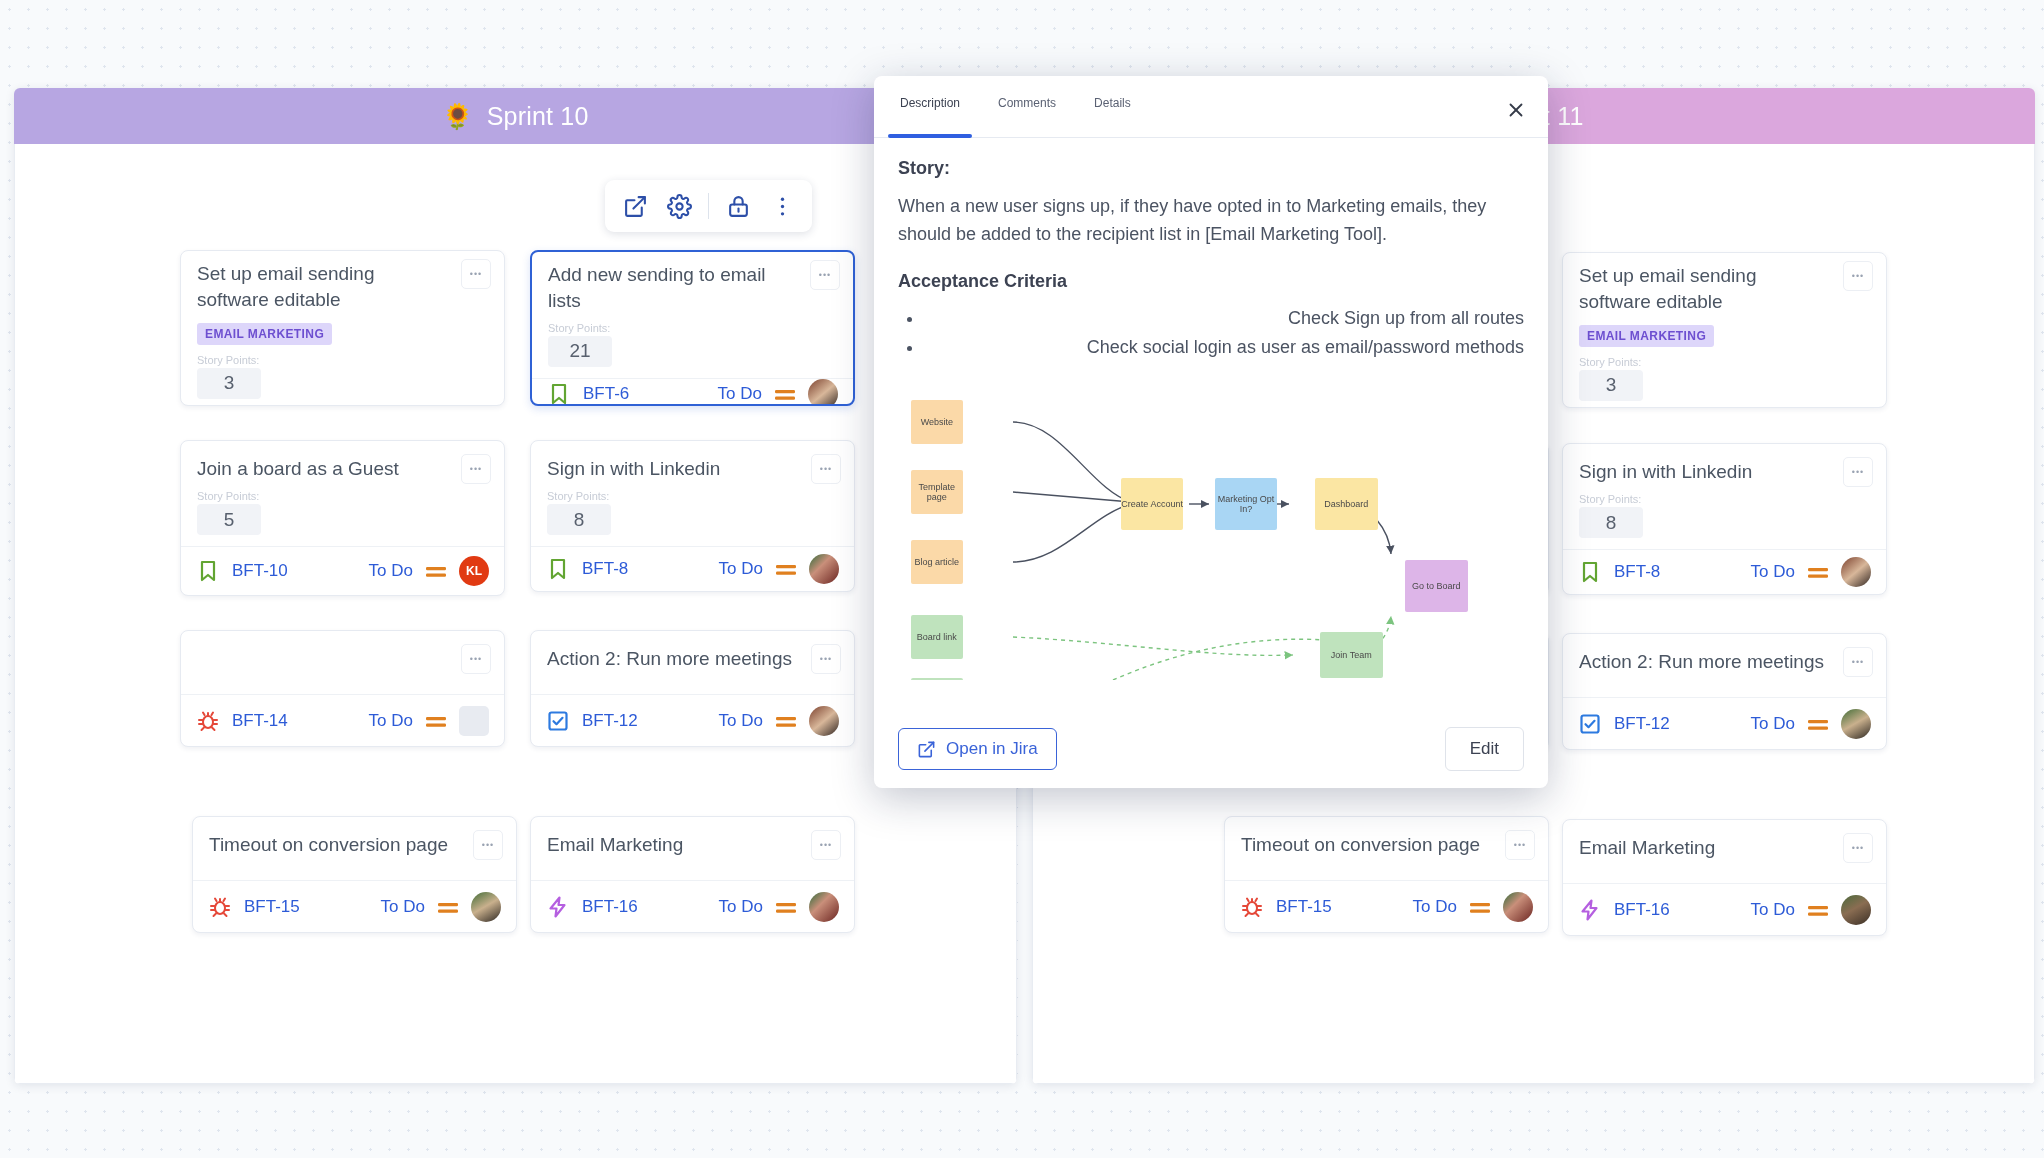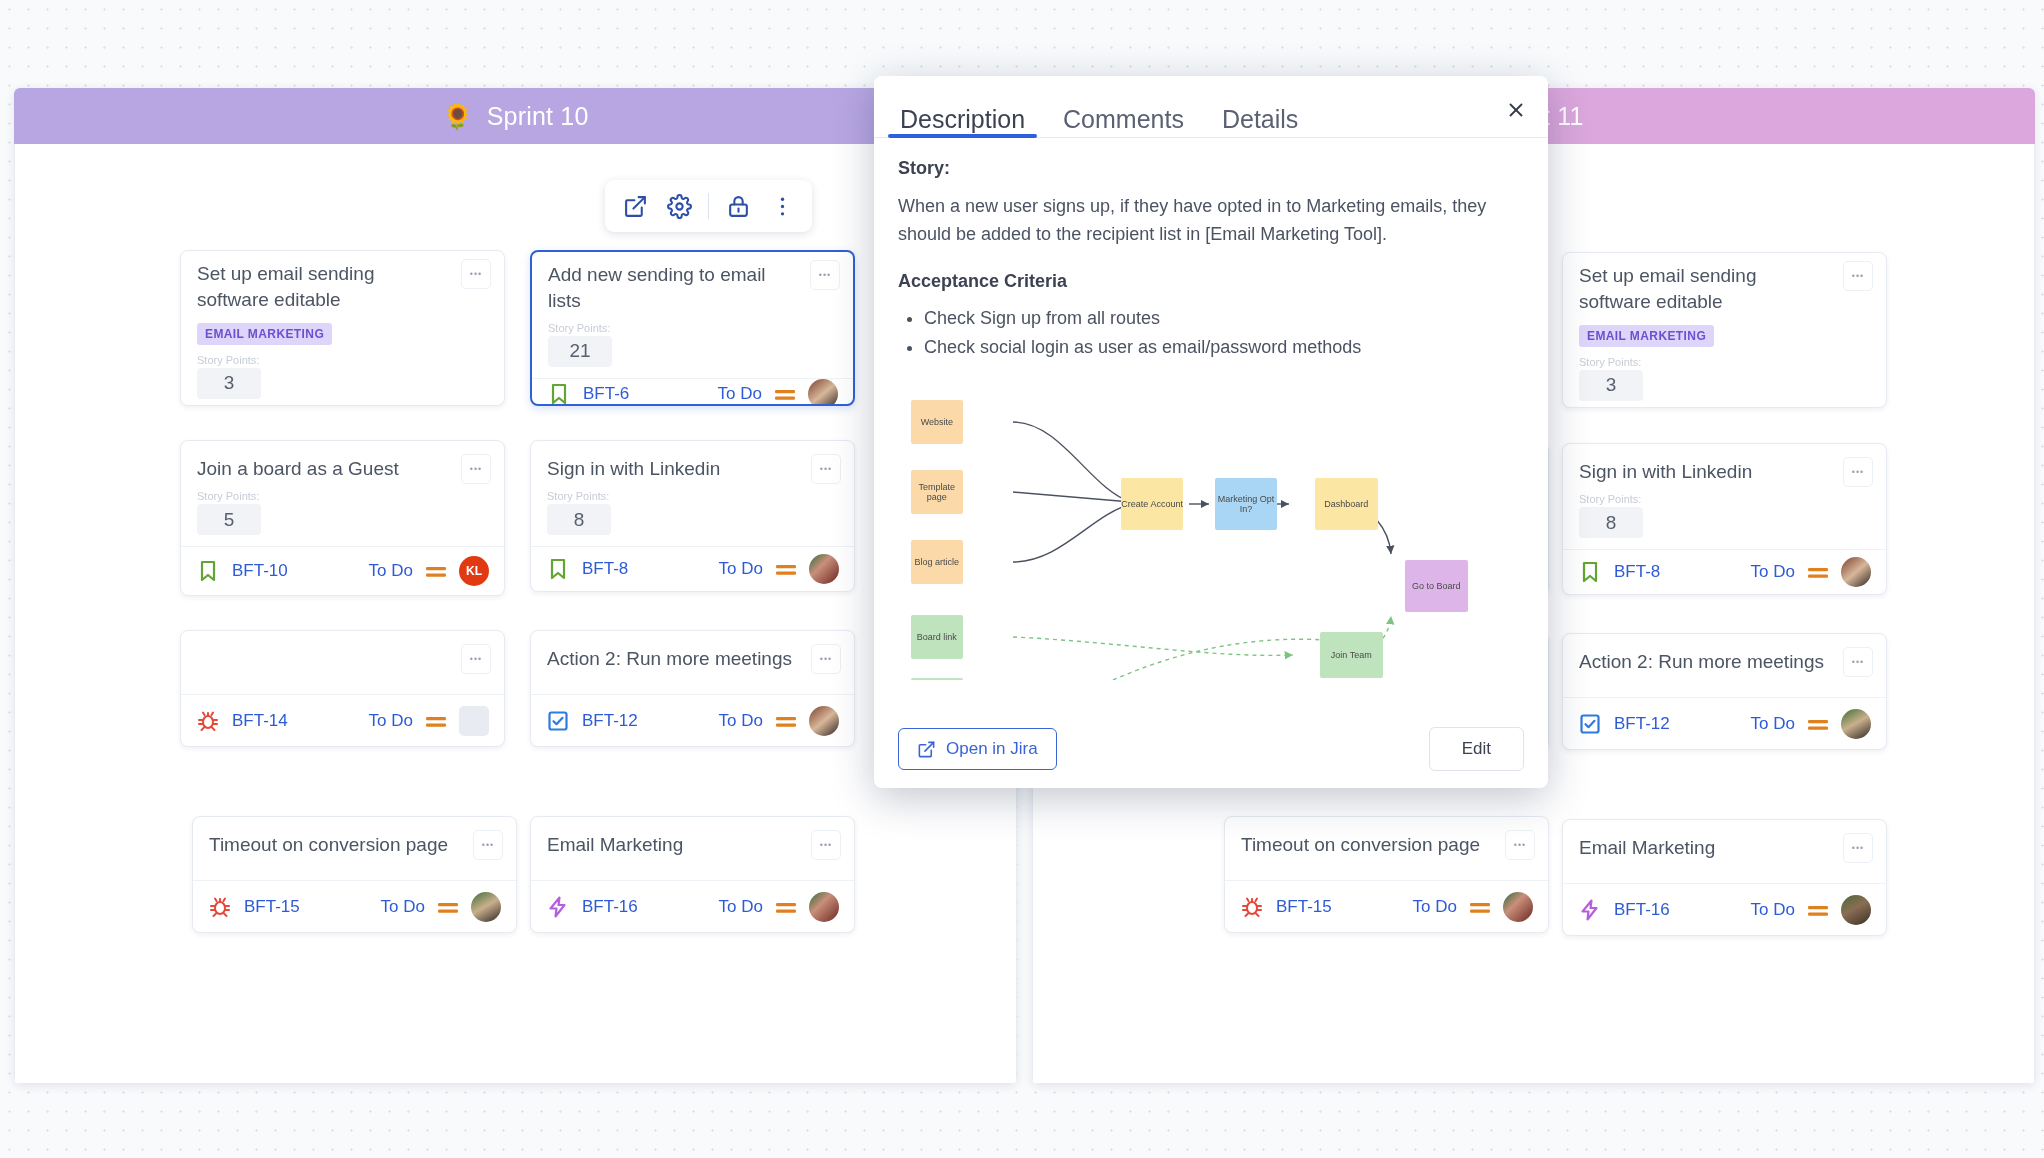--- a/index.html
+++ b/index.html
@@ -156,23 +156,23 @@
     overflow: hidden;
   }
   .modal-tabs {
     display: flex; align-items: flex-end;
     height: 62px;
     padding: 0 14px;
     border-bottom: 1px solid #e6eaf1;
     position: relative;
   }
   .tab {
-    font-size: 25px;
+    font-size: 12px;
     color: #5a6173;
-    padding: 0 12px 3px 12px;
+    padding: 0 12px 27px 12px;
     margin-right: 14px;
     cursor: pointer;
     position: relative;
   }
   .tab.active { color: #3c4252; }
   .tab.active::after {
     content: ""; position: absolute;
     left: 0; right: 0; bottom: -1px; height: 4px;
     background: #2f5fe0; border-radius: 2px;
   }
@@ -180,21 +180,21 @@
     position: absolute; right: 16px; top: 18px;
     width: 32px; height: 32px;
     display: flex; align-items: center; justify-content: center;
     cursor: pointer; color: #353b49;
   }
   .modal-body { flex: 1; padding: 20px 24px 0 24px; overflow: hidden; position: relative; }
   .story-label { font-size: 18px; font-weight: bold; color: #3c4252; }
   .story-text { font-size: 18px; color: #4b5362; line-height: 1.55; margin-top: 14px; }
   .ac-title { font-size: 18px; font-weight: bold; color: #3c4252; margin-top: 22px; }
   .ac-list { margin: 12px 0 0 26px; }
-  .ac-list li { font-size: 18px; color: #4b5362; line-height: 1.62; }
+  .ac-list li { font-size: 18px; color: #4b5362; line-height: 1.62; text-align: right; }
   .diagram { margin-top: 18px; position: relative; height: 300px; overflow: hidden; }
   .modal-foot {
     height: 78px;
     display: flex; align-items: center;
     padding: 0 24px;
     gap: 12px;
   }
   .btn-jira {
     display: flex; align-items: center; gap: 10px;
     border: 1px solid #3a63d8;
@@ -204,21 +204,21 @@
     padding: 10px 18px;
     font-size: 17px;
     cursor: pointer;
   }
   .btn-edit {
     margin-left: auto;
     border: 1px solid #dfe3ea;
     background: #fff;
     color: #3c4252;
     border-radius: 6px;
-    padding: 11px 32px;
+    padding: 11px 24px;
     font-size: 17px;
     cursor: pointer;
   }
   .nbox { position: absolute; display:flex; align-items:center; justify-content:center;
           font-size: 9px; color:#4a4a4a; text-align:center; line-height:1.15; }
 </style>
 </head>
 <body>
 
 <div id="canvas">

